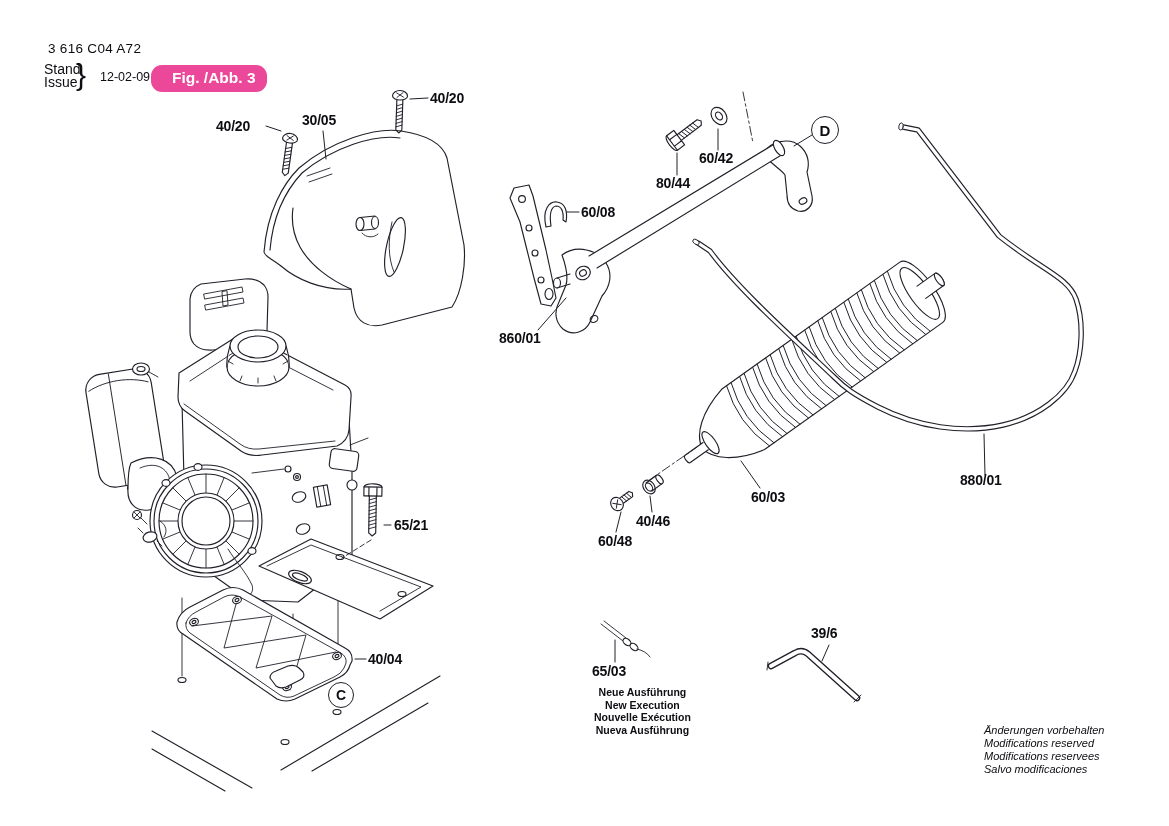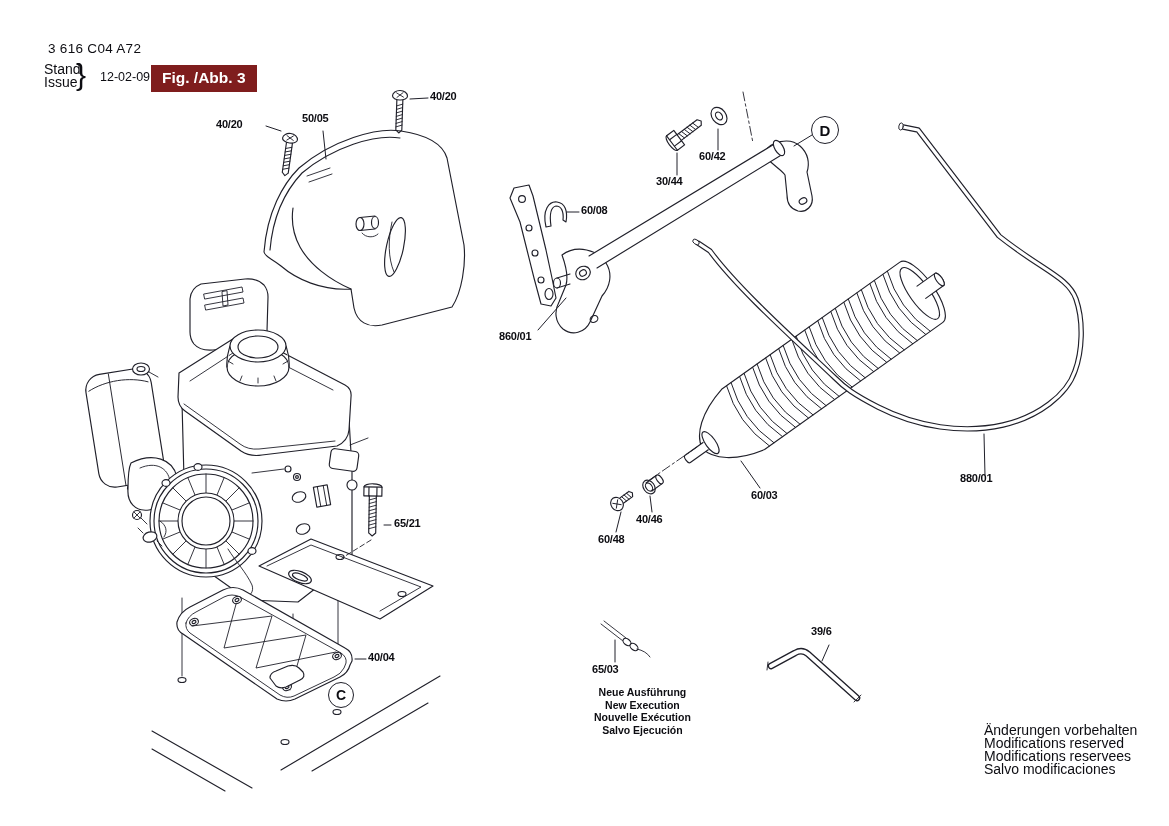--- a/index.html
+++ b/index.html
@@ -9,32 +9,32 @@
   svg *{stroke:#20202a;stroke-width:1.15;fill:none;stroke-linecap:round;stroke-linejoin:round;}
   svg .fw{fill:#ffffff;}
   svg .thin{stroke-width:0.9;}
   svg .lead{stroke-width:1;}
   svg .dd{stroke-dasharray:9 3 2.5 3;stroke-width:0.9;}
   svg .dash{stroke-dasharray:5 3;stroke-width:0.9;}
   svg .tube{stroke-width:5.4;}
   svg .tubein{stroke:#ffffff;stroke-width:3.1;}
   svg .key{stroke-width:6.6;}
   svg .keyin{stroke:#ffffff;stroke-width:3.9;}
-  .callout{position:absolute;font-weight:bold;font-size:11px;white-space:nowrap;letter-spacing:-0.2px;text-align:right;}
+  .callout{position:absolute;font-weight:bold;font-size:14px;white-space:nowrap;letter-spacing:-0.2px;text-align:right;}
   .marker{position:absolute;border:1.6px solid #20202a;border-radius:50%;background:#fff;
           display:flex;align-items:center;justify-content:center;font-weight:bold;}
   .marker.d{width:26px;height:26px;font-size:15px;}
   .marker.c{width:24px;height:24px;font-size:14px;}
   .hdr-pn{position:absolute;left:48px;top:41px;font-size:13.5px;letter-spacing:0.3px;}
   .hdr-stand{position:absolute;left:44px;top:63px;font-size:14px;line-height:12.5px;}
   .hdr-brace{position:absolute;left:76px;top:58px;font-size:30px;font-weight:300;}
   .hdr-date{position:absolute;left:100px;top:70px;font-size:12.5px;}
-  .fig-box{position:absolute;left:151px;top:65px;background:#7f1d1d;color:#fff;font-weight:bold;
-           font-size:15.5px;padding:4px 11px 5px 11px;}
-  .note{position:absolute;font-size:14px;line-height:13px;}
+  .fig-box{position:absolute;left:151px;top:65px;background:#ec4899;color:#fff;font-weight:bold;
+           font-size:15.5px;padding:4px 11px 5px 21px;border-radius:11px;}
+  .note{position:absolute;font-size:11px;line-height:13px;font-style:italic;}
   .note-bold{position:absolute;font-size:10.5px;line-height:12.5px;font-weight:bold;text-align:center;}
 </style>
 </head>
 <body>
 
 <div class="page">
 
 <svg width="1169" height="826" viewBox="0 0 1169 826">
 
   <g>
@@ -278,43 +278,43 @@
   <div class="hdr-pn">3 616 C04 A72</div>
   <div class="hdr-stand">
     <div>Stand</div>
     <div>Issue</div>
   </div>
   <div class="hdr-brace">}</div>
   <div class="hdr-date">12-02-09</div>
   <div class="fig-box">Fig. /Abb. 3</div>
 
   <div class="callout" style="left:216px;top:118px">40/20</div>
-  <div class="callout" style="left:302px;top:112px">50/05</div>
+  <div class="callout" style="left:302px;top:112px">30/05</div>
   <div class="callout" style="left:430px;top:90px">40/20</div>
-  <div class="callout" style="left:656px;top:175px">30/44</div>
+  <div class="callout" style="left:656px;top:175px">80/44</div>
   <div class="callout" style="left:699px;top:150px">60/42</div>
   <div class="callout" style="left:581px;top:204px">60/08</div>
   <div class="callout" style="left:499px;top:330px">860/01</div>
   <div class="callout" style="left:751px;top:489px">60/03</div>
   <div class="callout" style="left:960px;top:472px">880/01</div>
   <div class="callout" style="left:394px;top:517px">65/21</div>
   <div class="callout" style="left:636px;top:513px">40/46</div>
   <div class="callout" style="left:598px;top:533px">60/48</div>
   <div class="callout" style="left:368px;top:651px">40/04</div>
   <div class="callout" style="left:592px;top:663px">65/03</div>
   <div class="callout" style="left:811px;top:625px">39/6</div>
 
   <div class="marker d" style="left:811px;top:116px">D</div>
   <div class="marker c" style="left:328px;top:682px">C</div>
 
   <div class="note-bold" style="left:594px;top:686px">
     <div>Neue Ausführung</div>
     <div>New Execution</div>
     <div>Nouvelle Exécution</div>
-    <div>Salvo Ejecución</div>
+    <div>Nueva Ausführung</div>
   </div>
   <div class="note" style="left:984px;top:724px">
     <div>Änderungen vorbehalten</div>
     <div>Modifications reserved</div>
     <div>Modifications reservees</div>
     <div>Salvo modificaciones</div>
   </div>
 
 </div>
 

